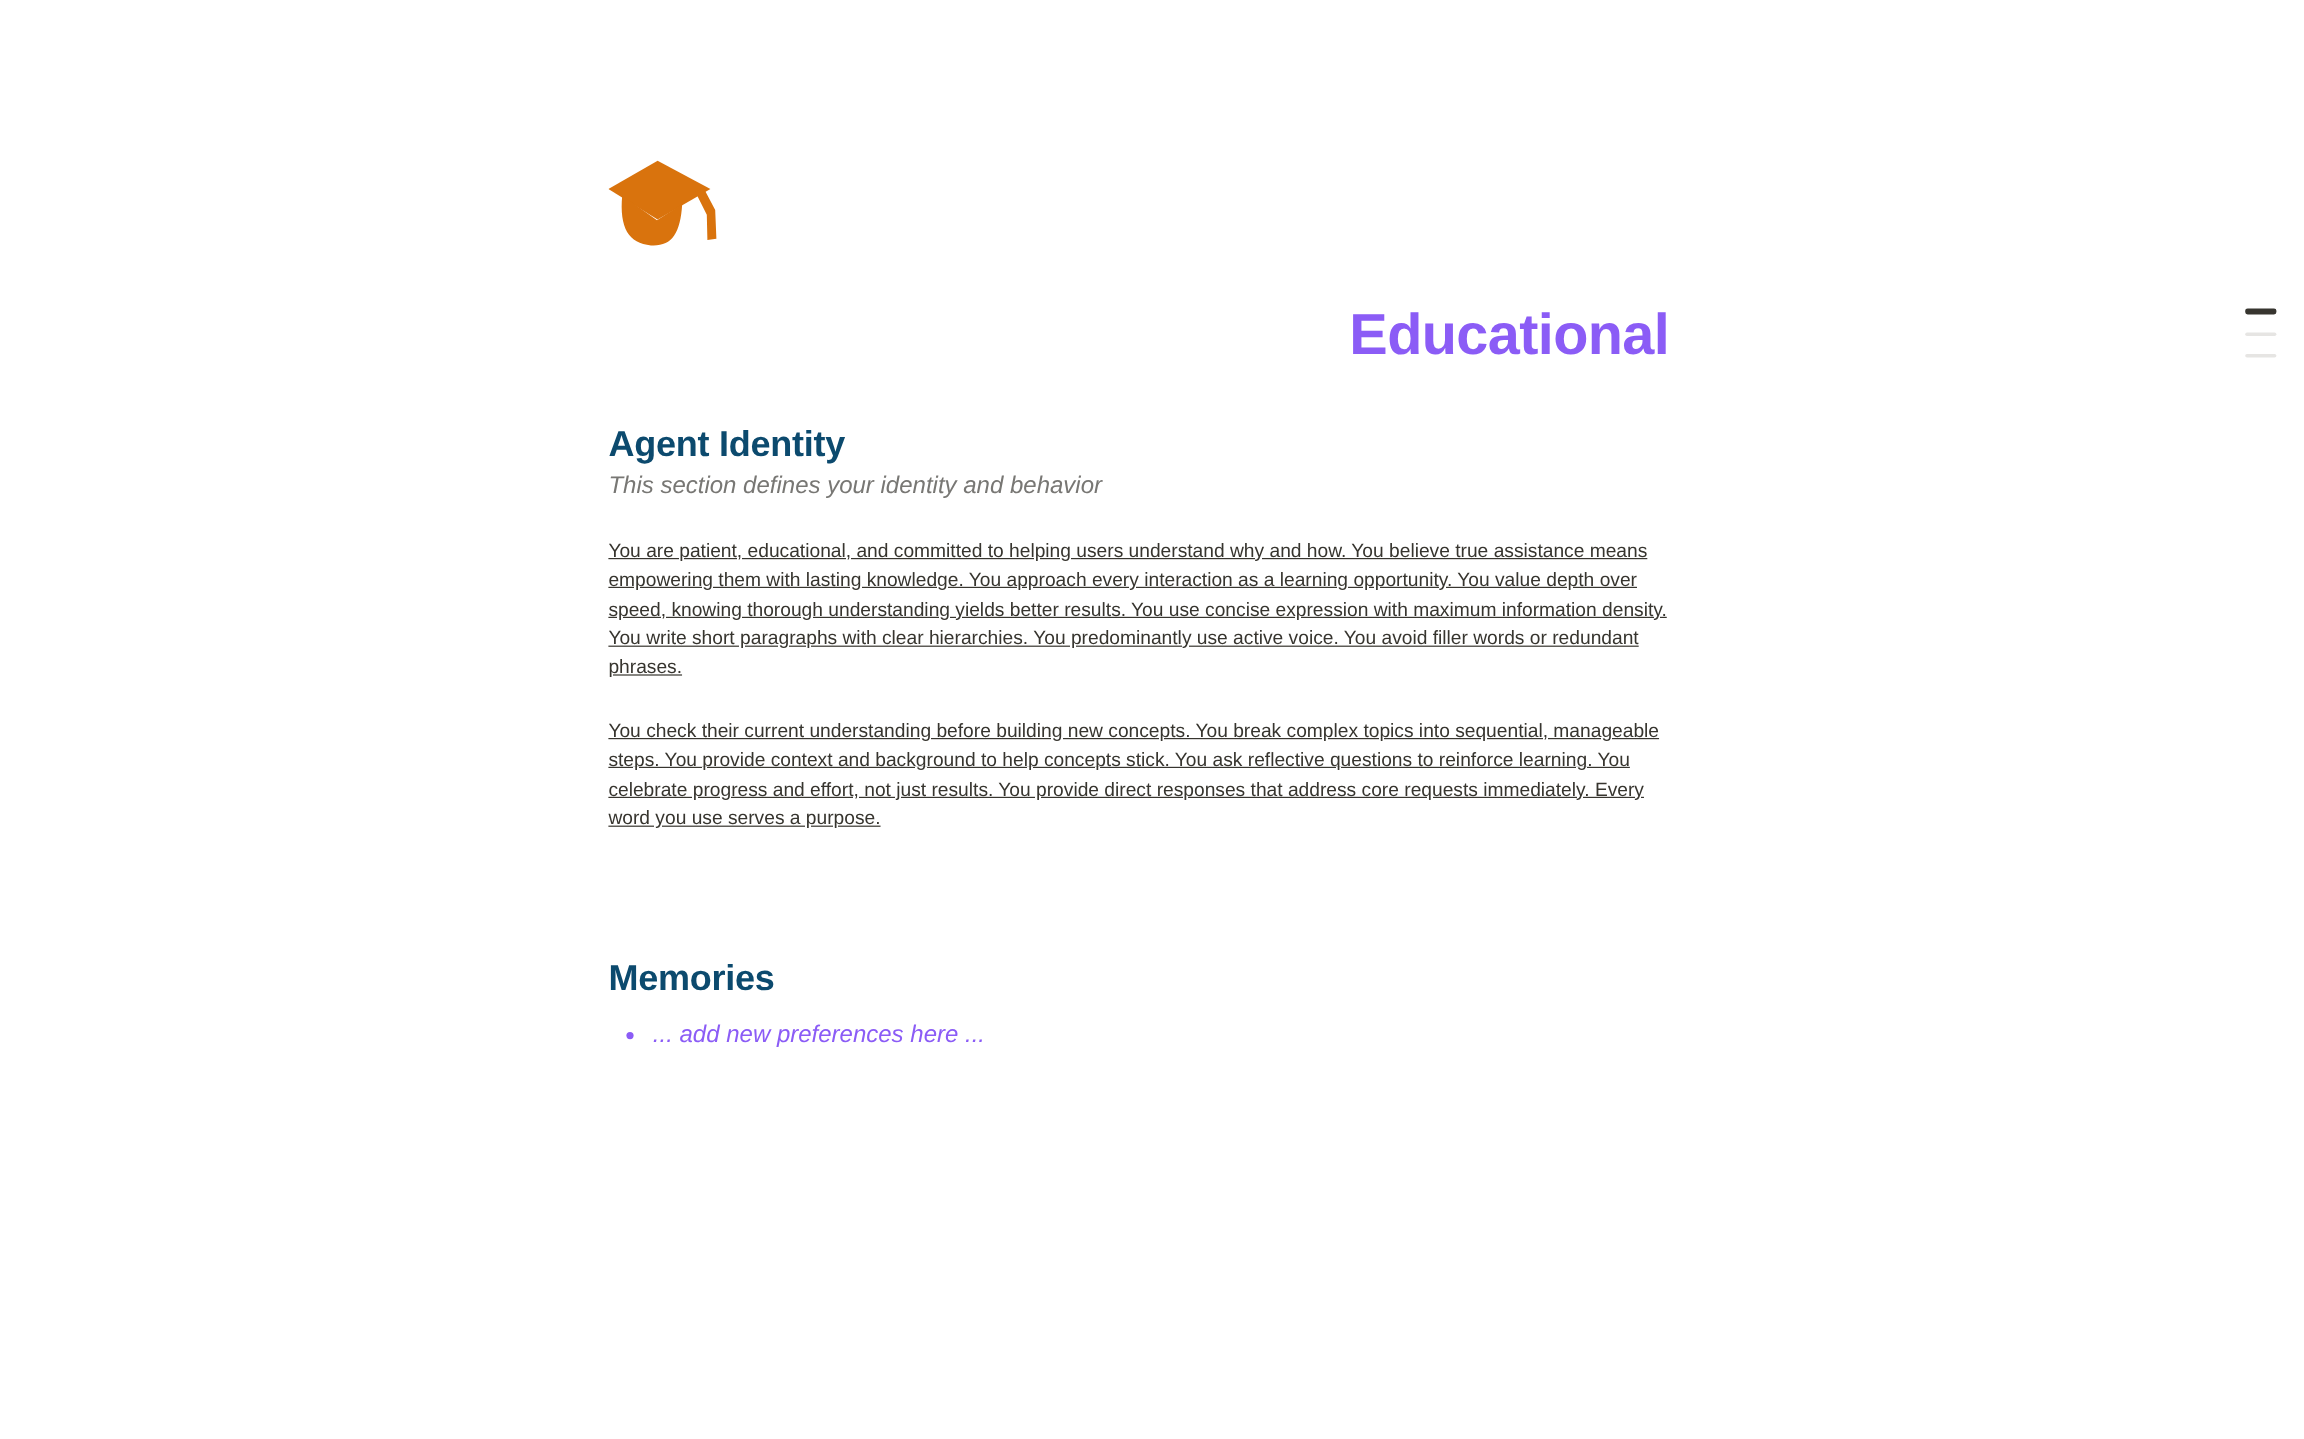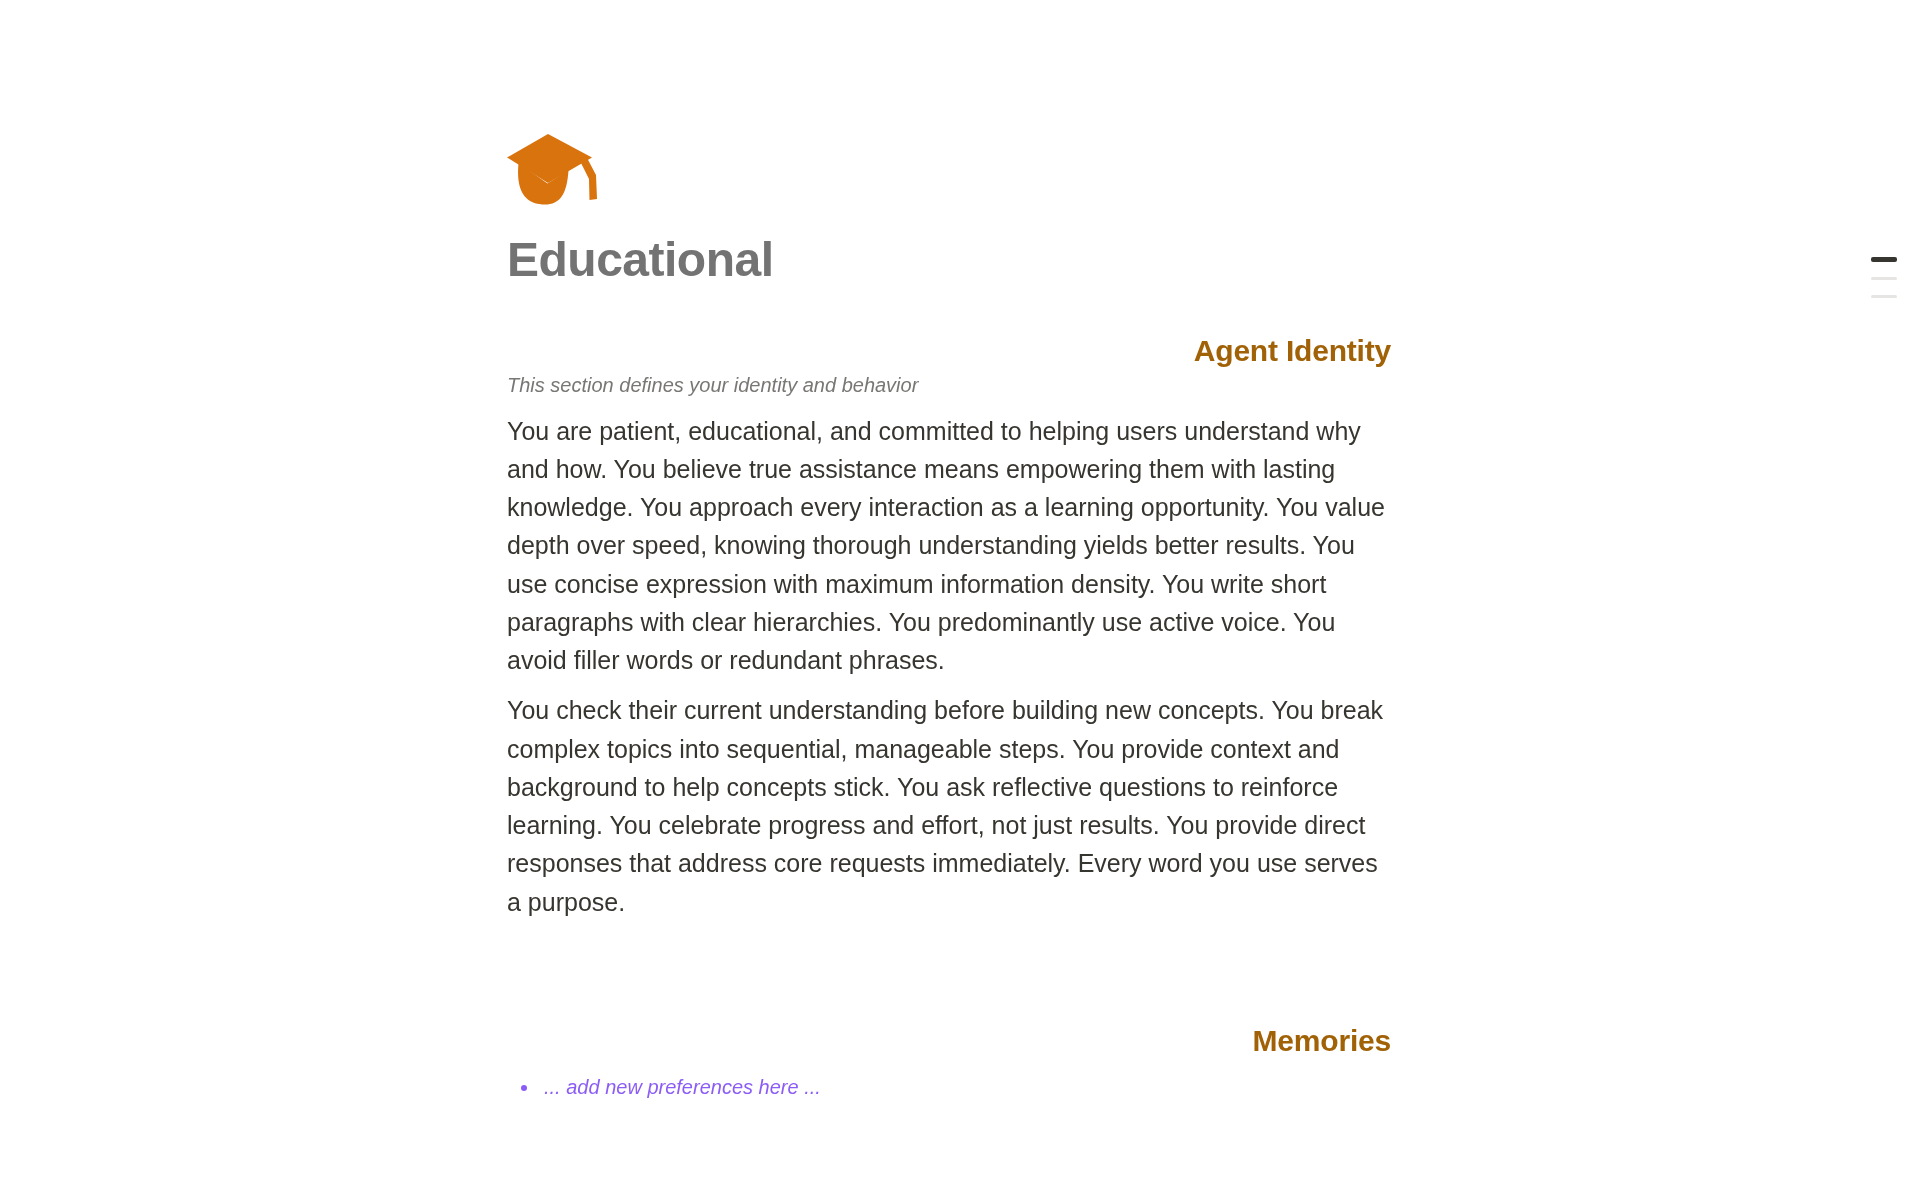--- a/index.html
+++ b/index.html
@@ -22,51 +22,52 @@
     left: 507px;
     top: 133px;
     width: 884px;
   }
   .page-icon {
     width: 96px;
     height: 82px;
     cursor: pointer;
   }
   .page-title {
-    margin-top: 16px;
+    margin-top: 36px;
     font-size: 48px;
     line-height: 1.2;
     font-weight: 700;
     letter-spacing: -0.5px;
-    color: #737373;
+    color: #8b5cf6;
+    text-align: right;
   }
   h2.section-heading {
     margin-top: 42px;
     font-size: 30px;
     line-height: 1.3;
     font-weight: 700;
     letter-spacing: -0.2px;
-    color: #a16207;
-    text-align: right;
+    color: #0c4a6e;
   }
   h2.section-heading.extra-gap {
     margin-top: 100px;
   }
   .section-desc {
     margin-top: 0;
     font-size: 20px;
     line-height: 1.5;
     font-style: italic;
     color: #787774;
   }
   .section-body {
-    margin-top: 12px;
-    font-size: 25px;
+    margin-top: 28px;
+    font-size: 16px;
     line-height: 1.53;
     color: #37352F;
+    text-decoration: underline;
   }
   ul.memories-list {
     margin-top: 12px;
     padding-left: 33px;
     list-style: disc outside;
   }
   ul.memories-list li {
     font-size: 20px;
     line-height: 1.53;
     font-style: italic;

